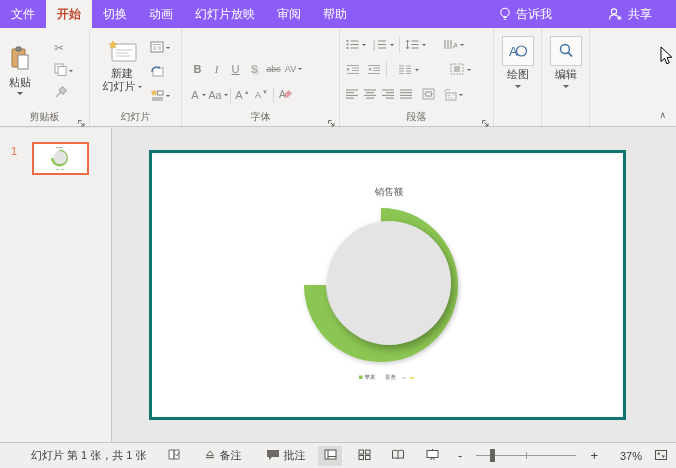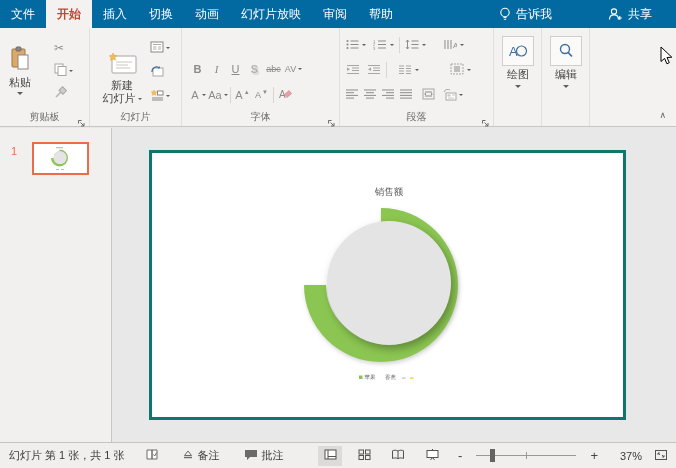--- a/index.html
+++ b/index.html
@@ -40,39 +40,38 @@
   .thumbs{position:absolute;left:0;top:0;bottom:0;width:112px;background:#F1F0EF;border-right:1px solid #C8C6C4;box-sizing:border-box;}
   .thumb-num{position:absolute;left:11px;top:17px;font-size:11px;}
   .thumb-frame{position:absolute;left:32px;top:14px;width:53px;height:29px;background:#fff;border:2px solid #ED6C47;}
   .editor{position:absolute;left:112px;top:0;right:0;bottom:0;background:#E8E8E8;}
   .slide{position:absolute;left:37px;top:22px;width:471px;height:264px;background:#fff;border:3px solid #0f766e;}
   .slide svg{display:block;}
 
   
   .statusbar{position:absolute;bottom:0;left:0;right:0;height:26px;background:#F0EFEE;border-top:1px solid #C6C4C2;
              display:flex;align-items:center;font-size:11px;color:#3b3a39;box-sizing:border-box;}
-  .sb-item{display:flex;align-items:center;gap:4px;white-space:nowrap;}
+  .sb-item{display:flex;align-items:center;gap:4px;white-space:nowrap;margin-left:22px;}
   .viewbtn{width:24px;height:20px;display:flex;align-items:center;justify-content:center;}
   .viewbtn.selected{background:#DDDBD9;}
   .track{position:relative;width:100px;height:1px;background:#9a9896;}
   .thumbk{position:absolute;left:14px;top:-6px;width:5px;height:13px;background:#666461;}
   .tick{position:absolute;left:50%;top:-3px;width:1px;height:7px;background:#9a9896;}
   .zoombtn{font-size:13px;color:#444;padding:0 4px;}
 
   .cursor{position:absolute;left:660px;top:46px;pointer-events:none;}
 </style>
 </head>
 <body>
 
 <div class="app">
 
-  <div class="menubar" style="background: #0369a1;">
+  <div class="menubar" style="background: #8b5cf6;">
     <div class="tab">文件</div>
     <div class="tab active" style="color: rgb(192, 74, 46);">开始</div>
-    <div class="tab">插入</div>
     <div class="tab">切换</div>
     <div class="tab">动画</div>
     <div class="tab">幻灯片放映</div>
     <div class="tab">审阅</div>
     <div class="tab">帮助</div>
     <div class="menu-right">
       <span class="micon">
         <svg width="12" height="15" viewBox="0 0 12 15">
             <circle cx="6" cy="5.5" r="4.2" fill="none" stroke="#fff" stroke-width="1.1"></circle>
             <path d="M4.5 10.5 h3 M4.8 12.3 h2.4" stroke="#fff" stroke-width="1.1"></path>
@@ -130,21 +129,21 @@
       <div class="rgroup-label">剪贴板</div>
       <span class="launcher">
         <svg width="9" height="9" viewBox="0 0 9 9">
             <path d="M1.5 1.5 h3 M1.5 1.5 v3" stroke="#6d6a66"></path>
             <path d="M3.5 3.5 L7 7 M7 4 v3 h-3" stroke="#6d6a66" fill="none"></path>
           </svg>
       </span>
     </div>
 
     <div class="rgroup" style="width:92px;">
-      <div class="bigbtn" style="left:8px;top:24px;width:48px;">
+      <div class="bigbtn" style="left:8px;top:12px;width:48px;">
         <span>
           <svg width="30" height="24" viewBox="0 0 30 24">
             <rect x="5" y="4" width="24" height="17" rx="1" fill="#fff" stroke="#A8A6A4"></rect>
             <path d="M9 10 h16 M9 13 h12 M9 16 h14" stroke="#C8C6C4"></path>
             <path d="M6 1 l1.2 2.4 2.6.4 -1.9 1.8.5 2.6 -2.4-1.2 -2.4 1.2.5-2.6 -1.9-1.8 2.6-.4z" fill="#F2C04E" stroke="#D89B2E" stroke-width=".5"></path>
           </svg>
         </span>
         <span>新建</span>
         <span style="display:flex;align-items:center;gap:2px;">
             <span>幻灯片</span>

